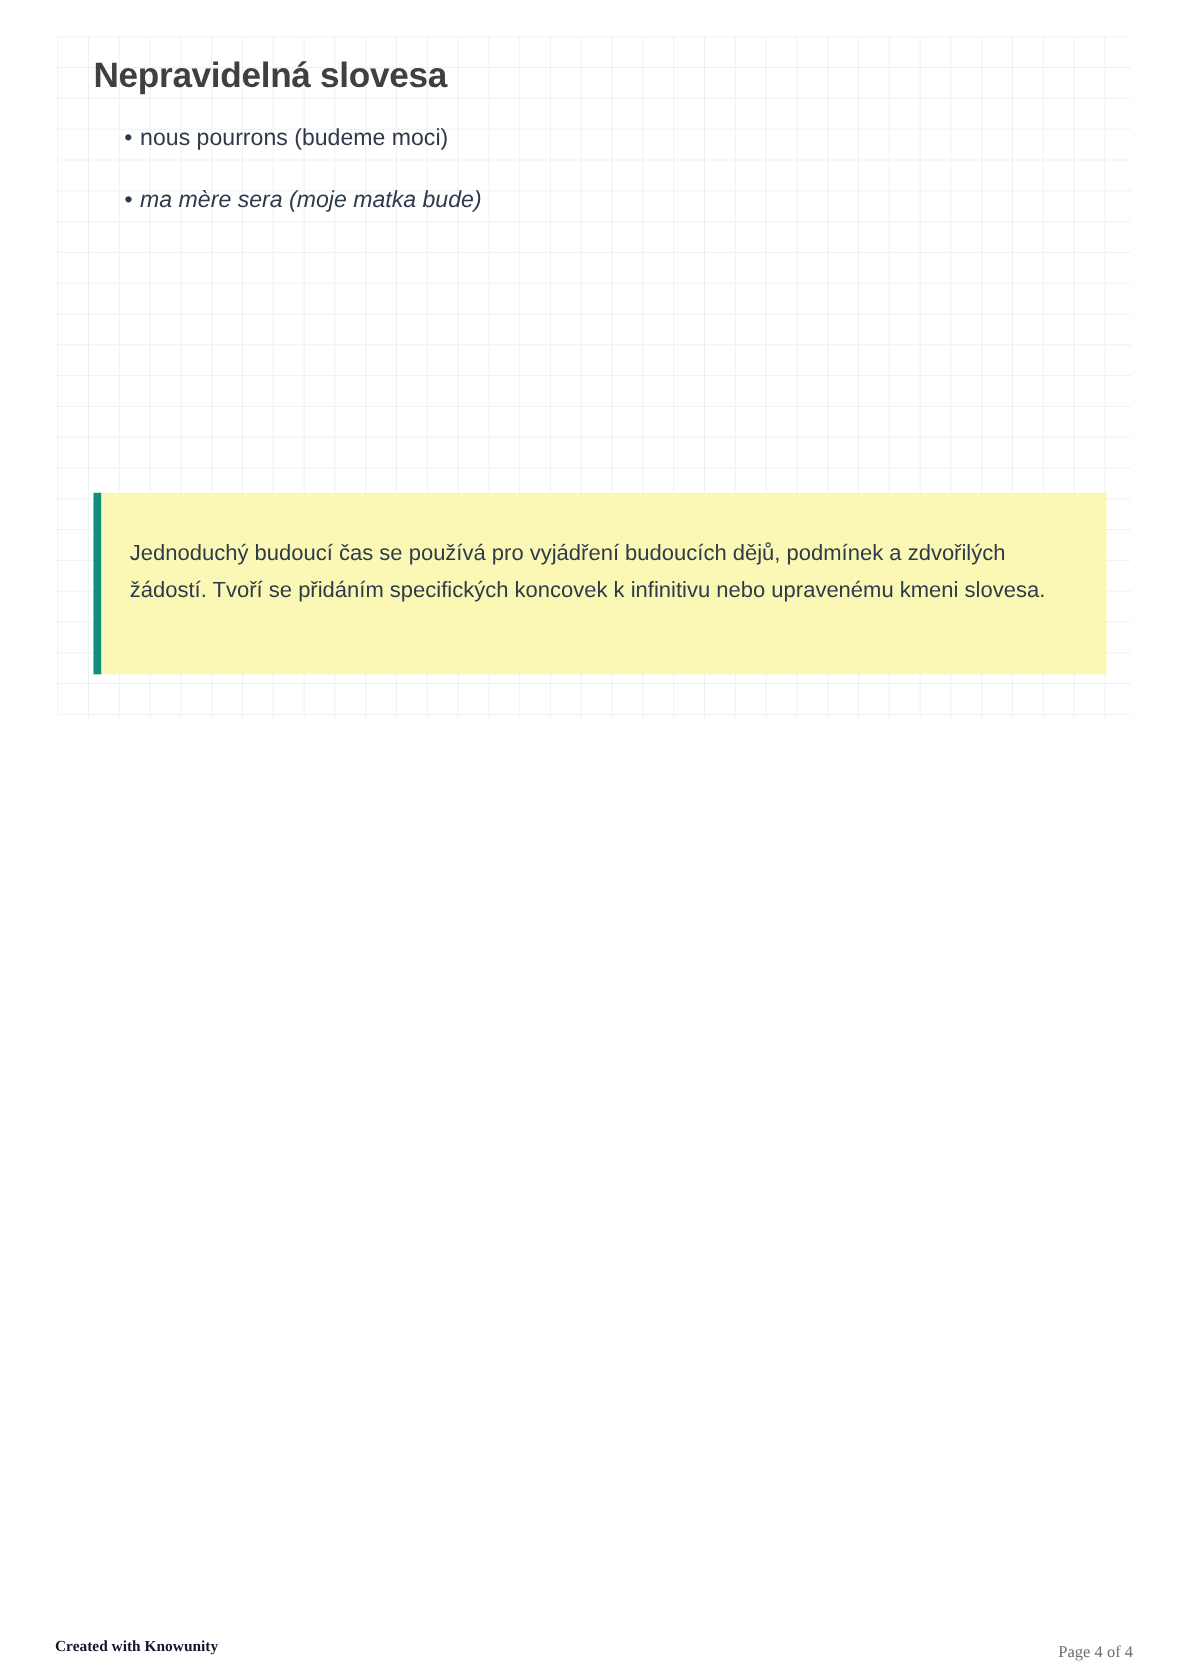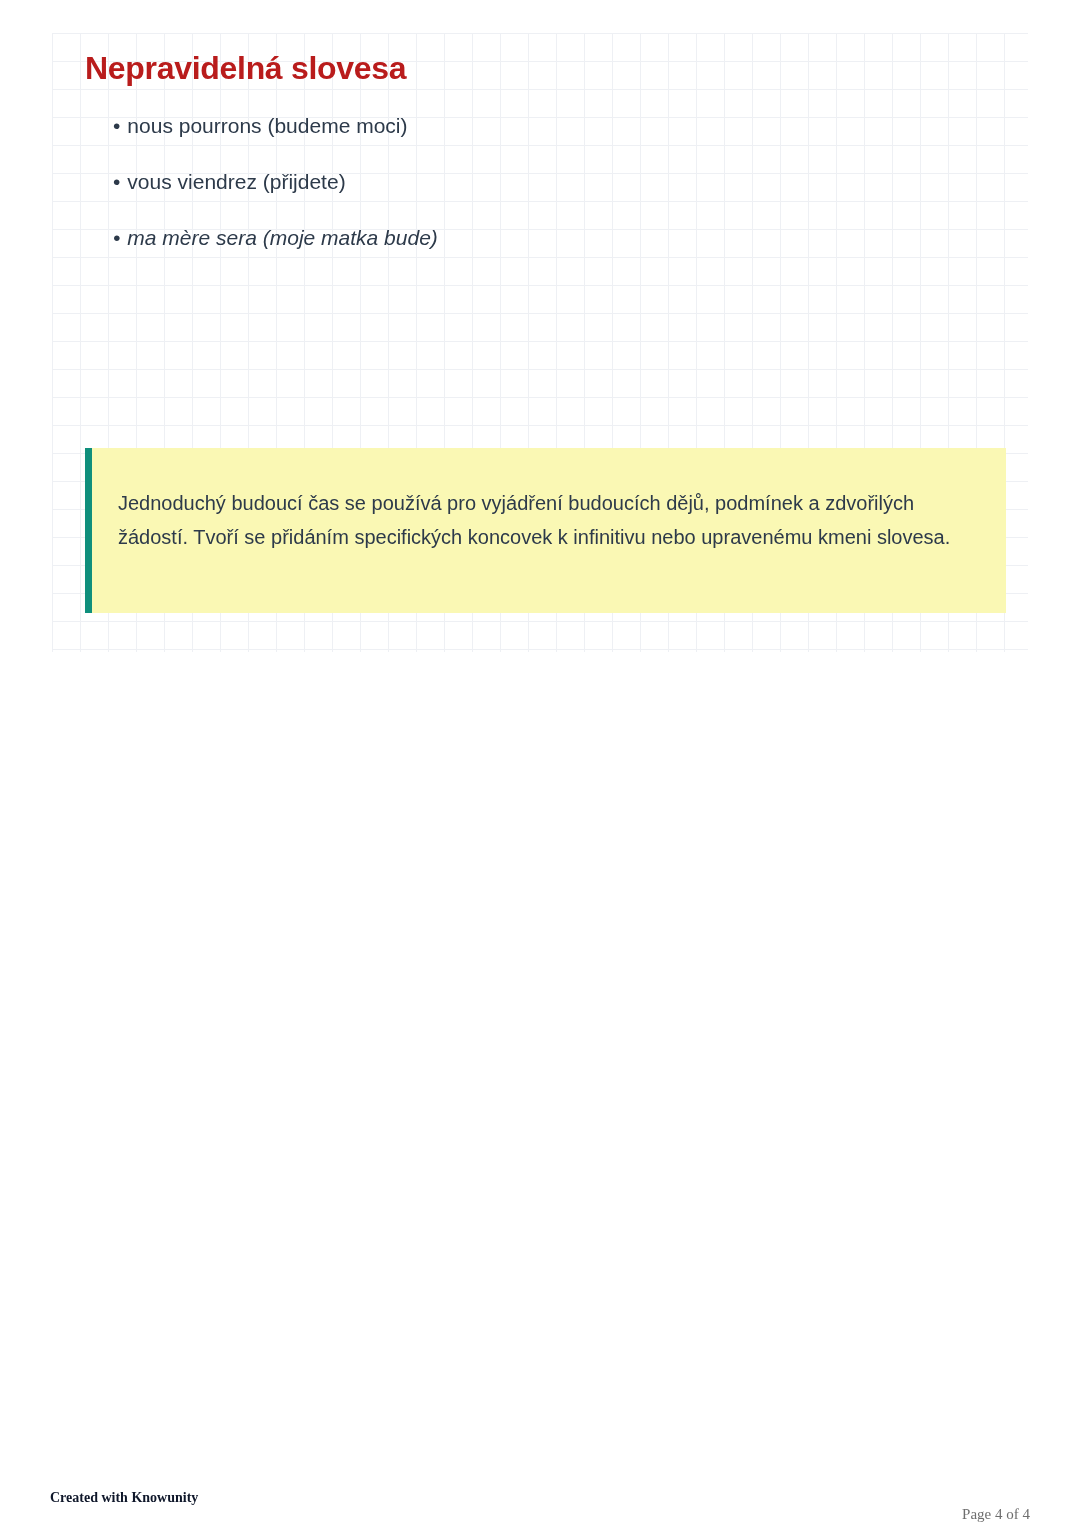--- a/index.html
+++ b/index.html
@@ -48,21 +48,21 @@
     width: 1080px;
   }
 
   .note-title {
     position: absolute;
     left: 85px;
     top: 50px;
     font-size: 32px;
     font-weight: bold;
     letter-spacing: -0.3px;
-    color: #b91c1c;
+    color: #404040;
     white-space: nowrap;
   }
 
   .bullet-list {
     position: absolute;
     left: 113px;
     top: 113px;
     width: 880px;
     margin: 0;
     padding: 0;
@@ -117,21 +117,21 @@
     top: 0;
     font-family: "Liberation Serif", serif;
     font-weight: bold;
     font-size: 14px;
     color: #0f172a;
     white-space: nowrap;
   }
   .footer-page {
     position: absolute;
     right: 50px;
-    top: 16px;
+    top: 4px;
     font-family: "Liberation Serif", serif;
     font-size: 15px;
     color: #6e6e6e;
     white-space: nowrap;
   }
 </style>
 </head>
 <body>
 
 <div class="page">
@@ -140,23 +140,20 @@
 
   <div class="content">
 
     <div class="note-title">Nepravidelná slovesa</div>
 
     <ul class="bullet-list">
       <li class="bullet-item">
         <span class="bullet-dot">•</span><span>nous pourrons (budeme moci)</span>
       </li>
       <li class="bullet-item">
-        <span class="bullet-dot">•</span><span>vous viendrez (přijdete)</span>
-      </li>
-      <li class="bullet-item">
         <span class="bullet-dot">•</span><span>ma mère sera (moje matka bude)</span>
       </li>
     </ul>
 
     <div class="callout">
       <div class="callout-text">Jednoduchý budoucí čas se používá pro vyjádření budoucích dějů, podmínek a zdvořilých žádostí. Tvoří se přidáním specifických koncovek k infinitivu nebo upravenému kmeni slovesa.</div>
     </div>
 
   </div>
 

